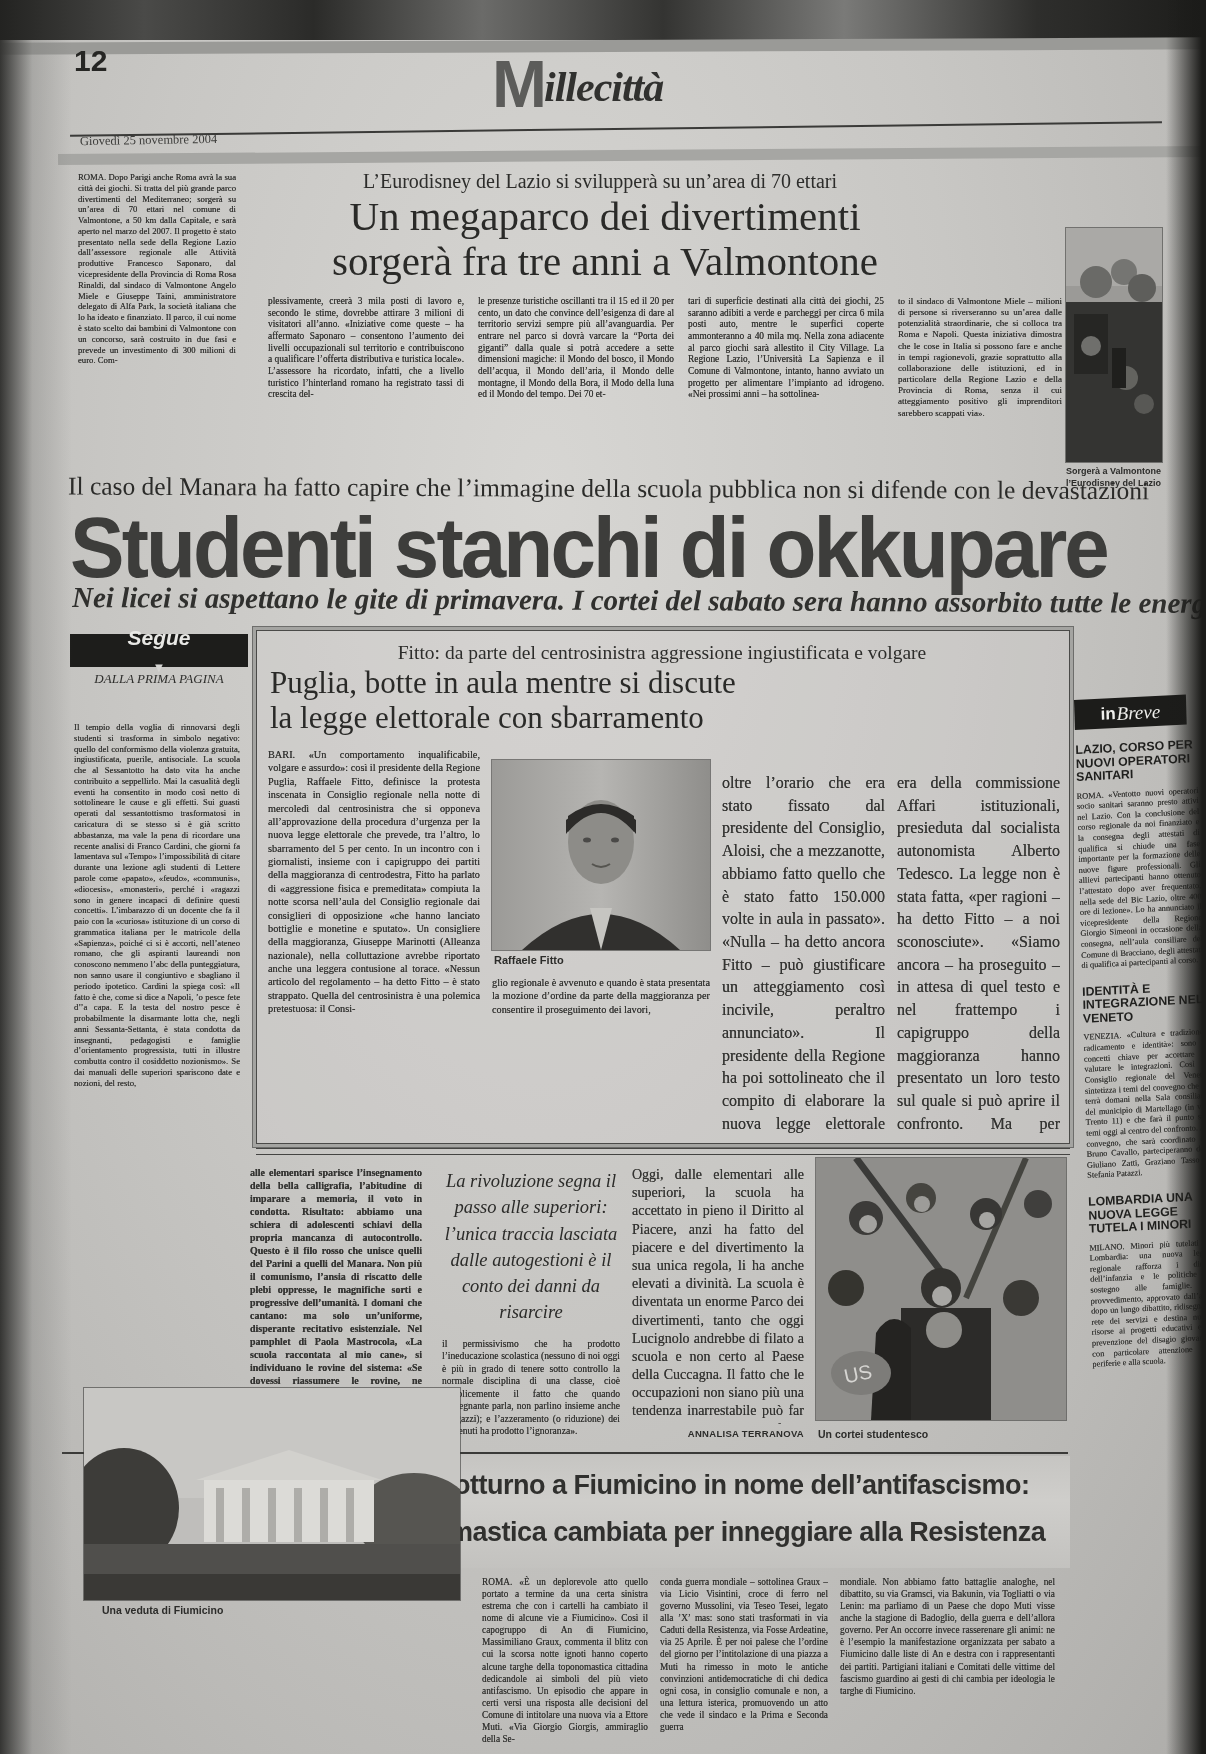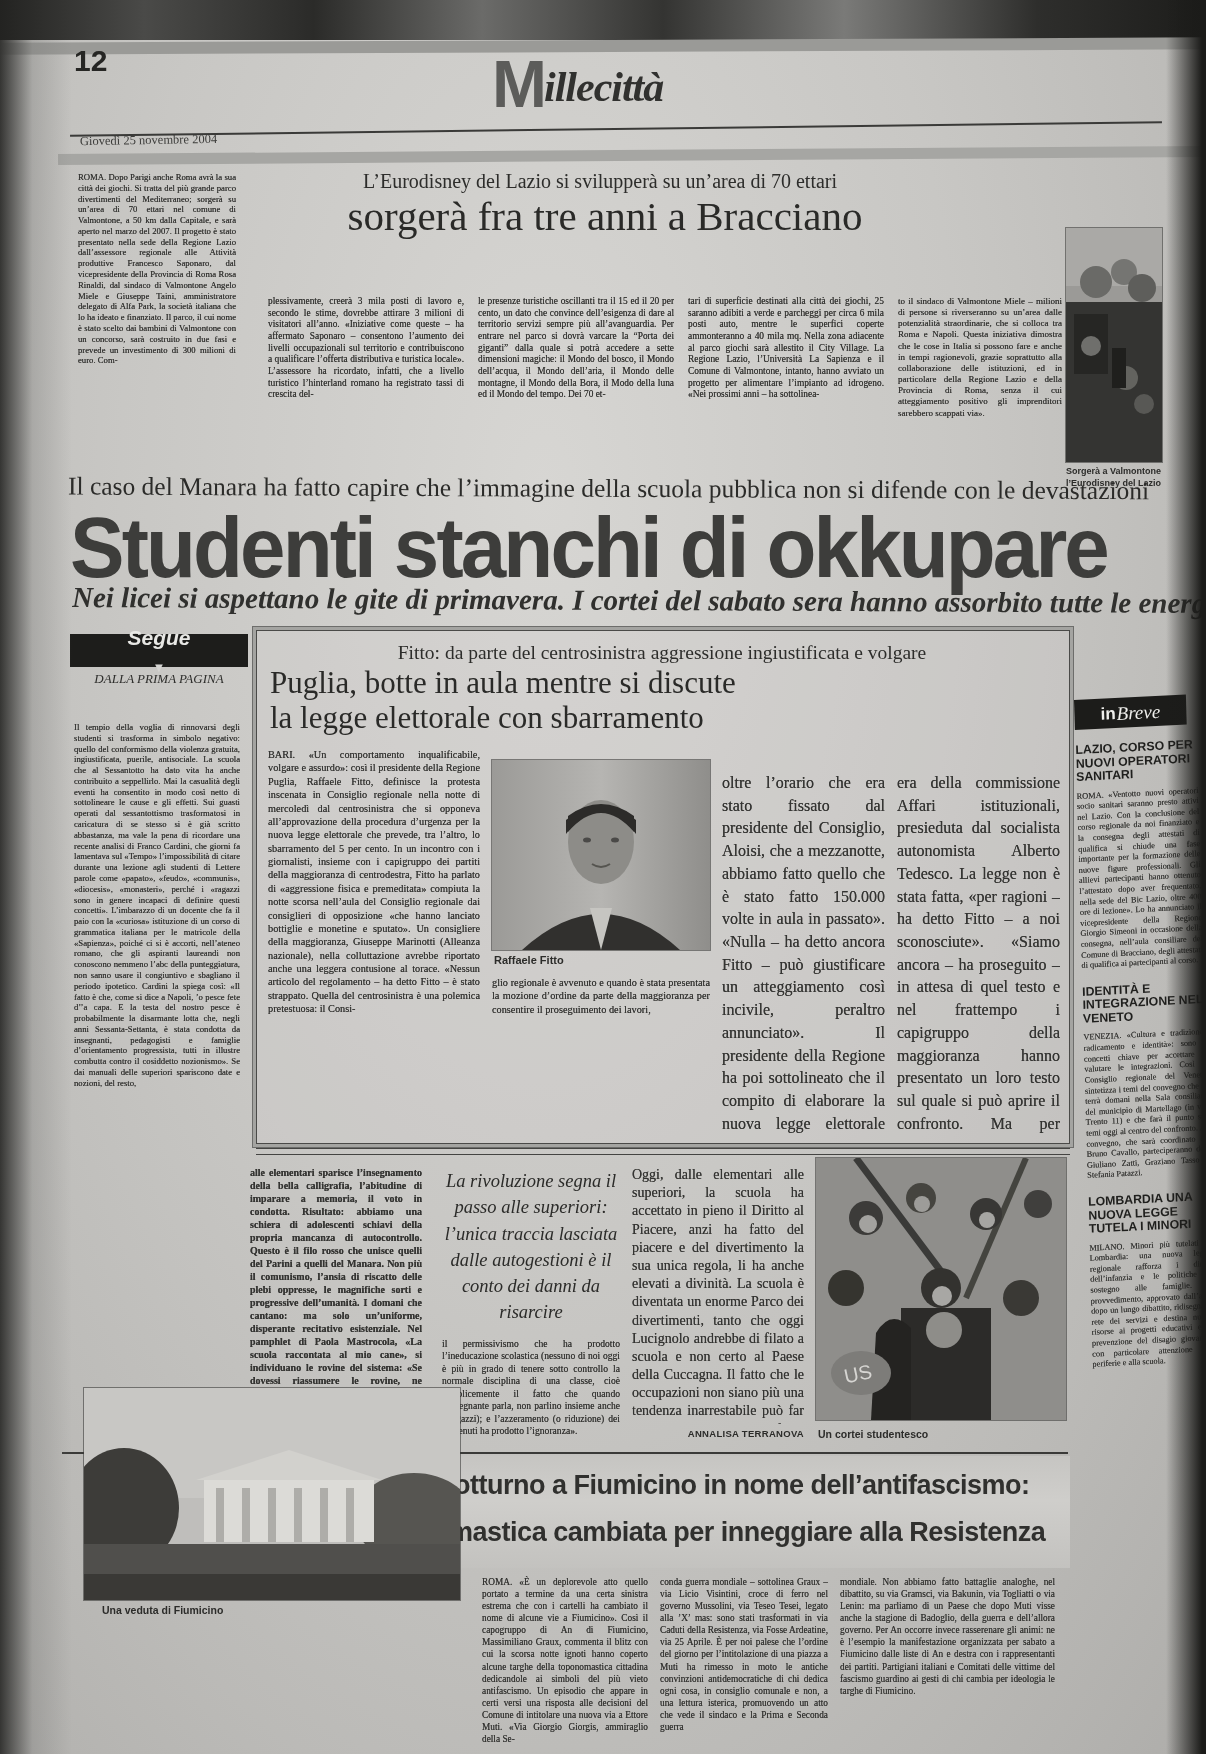--- a/index.html
+++ b/index.html
@@ -88,21 +88,22 @@
   <div class="abs pagenum sans">12</div>
   <div class="abs masthead">
     <span class="m">M</span><span class="rest">illecittà</span>
   </div>
   <div class="abs rule hrule1"></div>
   <div class="abs date">Giovedì 25 novembre 2004</div>
   <div class="abs gray-band2"></div>
 
   <div class="abs ta-kicker">L’Eurodisney del Lazio si svilupperà su un’area di 70 ettari</div>
   <div class="abs ta-headline">
-    <div>sorgerà fra tre anni a Bracciano</div>
+    <div>Un megaparco dei divertimenti</div>
+    <div>sorgerà fra tre anni a Valmontone</div>
   </div>
   <div class="col bt" style="left:78px;top:172px;width:158px;height:274px;">ROMA. Dopo Parigi anche Roma avrà la sua città dei giochi. Si tratta del più grande parco divertimenti del Mediterraneo; sorgerà su un’area di 70 ettari nel comune di Valmontone, a 50 km dalla Capitale, e sarà aperto nel marzo del 2007. Il progetto è stato presentato nella sede della Regione Lazio dall’assessore regionale alle Attività produttive Francesco Saponaro, dal vicepresidente della Provincia di Roma Rosa Rinaldi, dal sindaco di Valmontone Angelo Miele e Giuseppe Taini, amministratore delegato di Alfa Park, la società italiana che lo ha ideato e finanziato. Il parco, il cui nome è stato scelto dai bambini di Valmontone con un concorso, sarà costruito in due fasi e prevede un investimento di 300 milioni di euro. Com-</div>
   <div class="col bt" style="left:268px;top:296px;width:196px;height:170px;font-size:9.4px;">plessivamente, creerà 3 mila posti di lavoro e, secondo le stime, dovrebbe attirare 3 milioni di visitatori all’anno. «Iniziative come queste – ha affermato Saponaro – consentono l’aumento dei livelli occupazionali sul territorio e contribuiscono a qualificare l’offerta distributiva e turistica locale». L’assessore ha ricordato, infatti, che a livello turistico l’hinterland romano ha registrato tassi di crescita del-</div>
   <div class="col bt" style="left:478px;top:296px;width:196px;height:170px;font-size:9.4px;">le presenze turistiche oscillanti tra il 15 ed il 20 per cento, un dato che convince dell’esigenza di dare al territorio servizi sempre più all’avanguardia. Per entrare nel parco si dovrà varcare la “Porta dei giganti” dalla quale si potrà accedere a sette dimensioni magiche: il Mondo del bosco, il Mondo dell’acqua, il Mondo dell’aria, il Mondo delle montagne, il Mondo della Bora, il Modo della luna ed il Mondo del tempo. Dei 70 et-</div>
   <div class="col bt" style="left:688px;top:296px;width:196px;height:170px;font-size:9.4px;">tari di superficie destinati alla città dei giochi, 25 saranno adibiti a verde e parcheggi per circa 6 mila posti auto, mentre le superfici coperte ammonteranno a 40 mila mq. Nella zona adiacente al parco giochi sarà allestito il City Village. La Regione Lazio, l’Università La Sapienza e il Comune di Valmontone, intanto, hanno avviato un progetto per alimentare l’impianto ad idrogeno. «Nei prossimi anni – ha sottolinea-</div>
   <div class="col bt" style="left:898px;top:296px;width:164px;height:170px;font-size:9px;">to il sindaco di Valmontone Miele – milioni di persone si riverseranno su un’area dalle potenzialità straordinarie, che si colloca tra Roma e Napoli. Questa iniziativa dimostra che le cose in Italia si possono fare e anche in tempi ragionevoli, grazie soprattutto alla collaborazione delle istituzioni, ed in particolare della Regione Lazio e della Provincia di Roma, senza il cui atteggiamento positivo gli imprenditori sarebbero scappati via».</div>
   <div class="abs photo ta-photo">
     <svg width="96" height="234" viewBox="0 0 96 234">
       <rect width="96" height="234" fill="#9b9a97"></rect>
       <rect y="0" width="96" height="58" fill="#aaa9a6"></rect>

